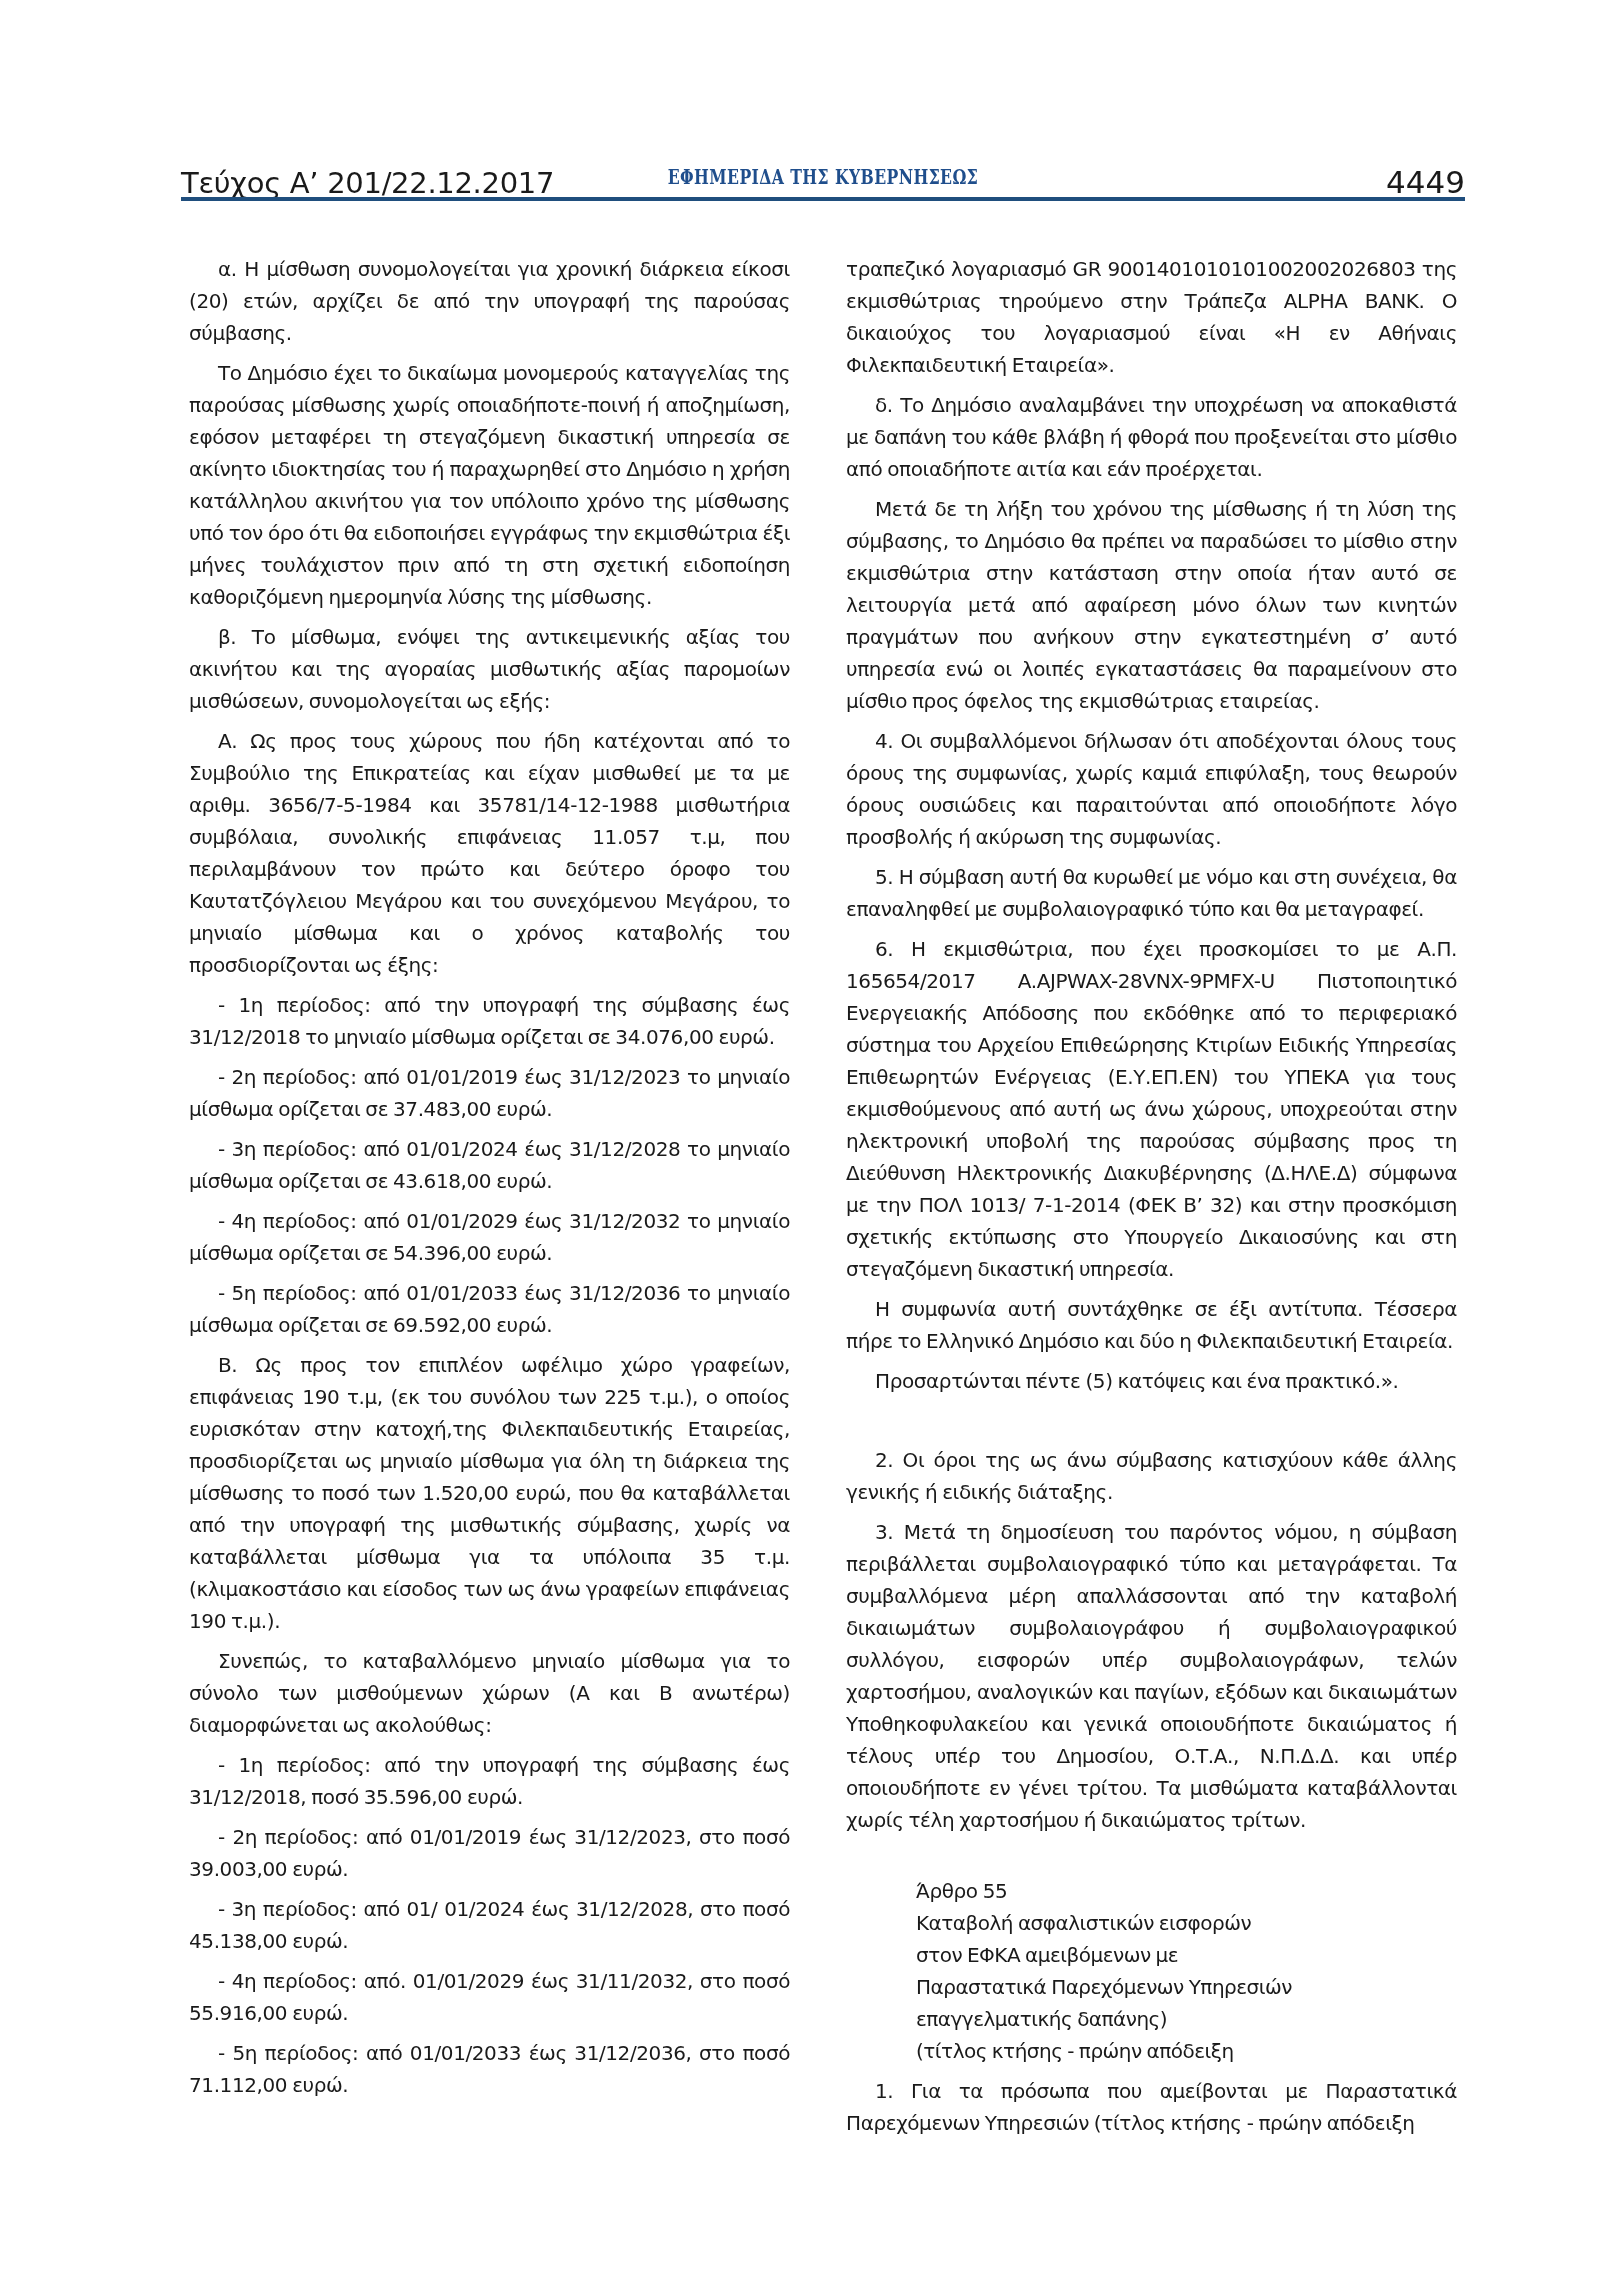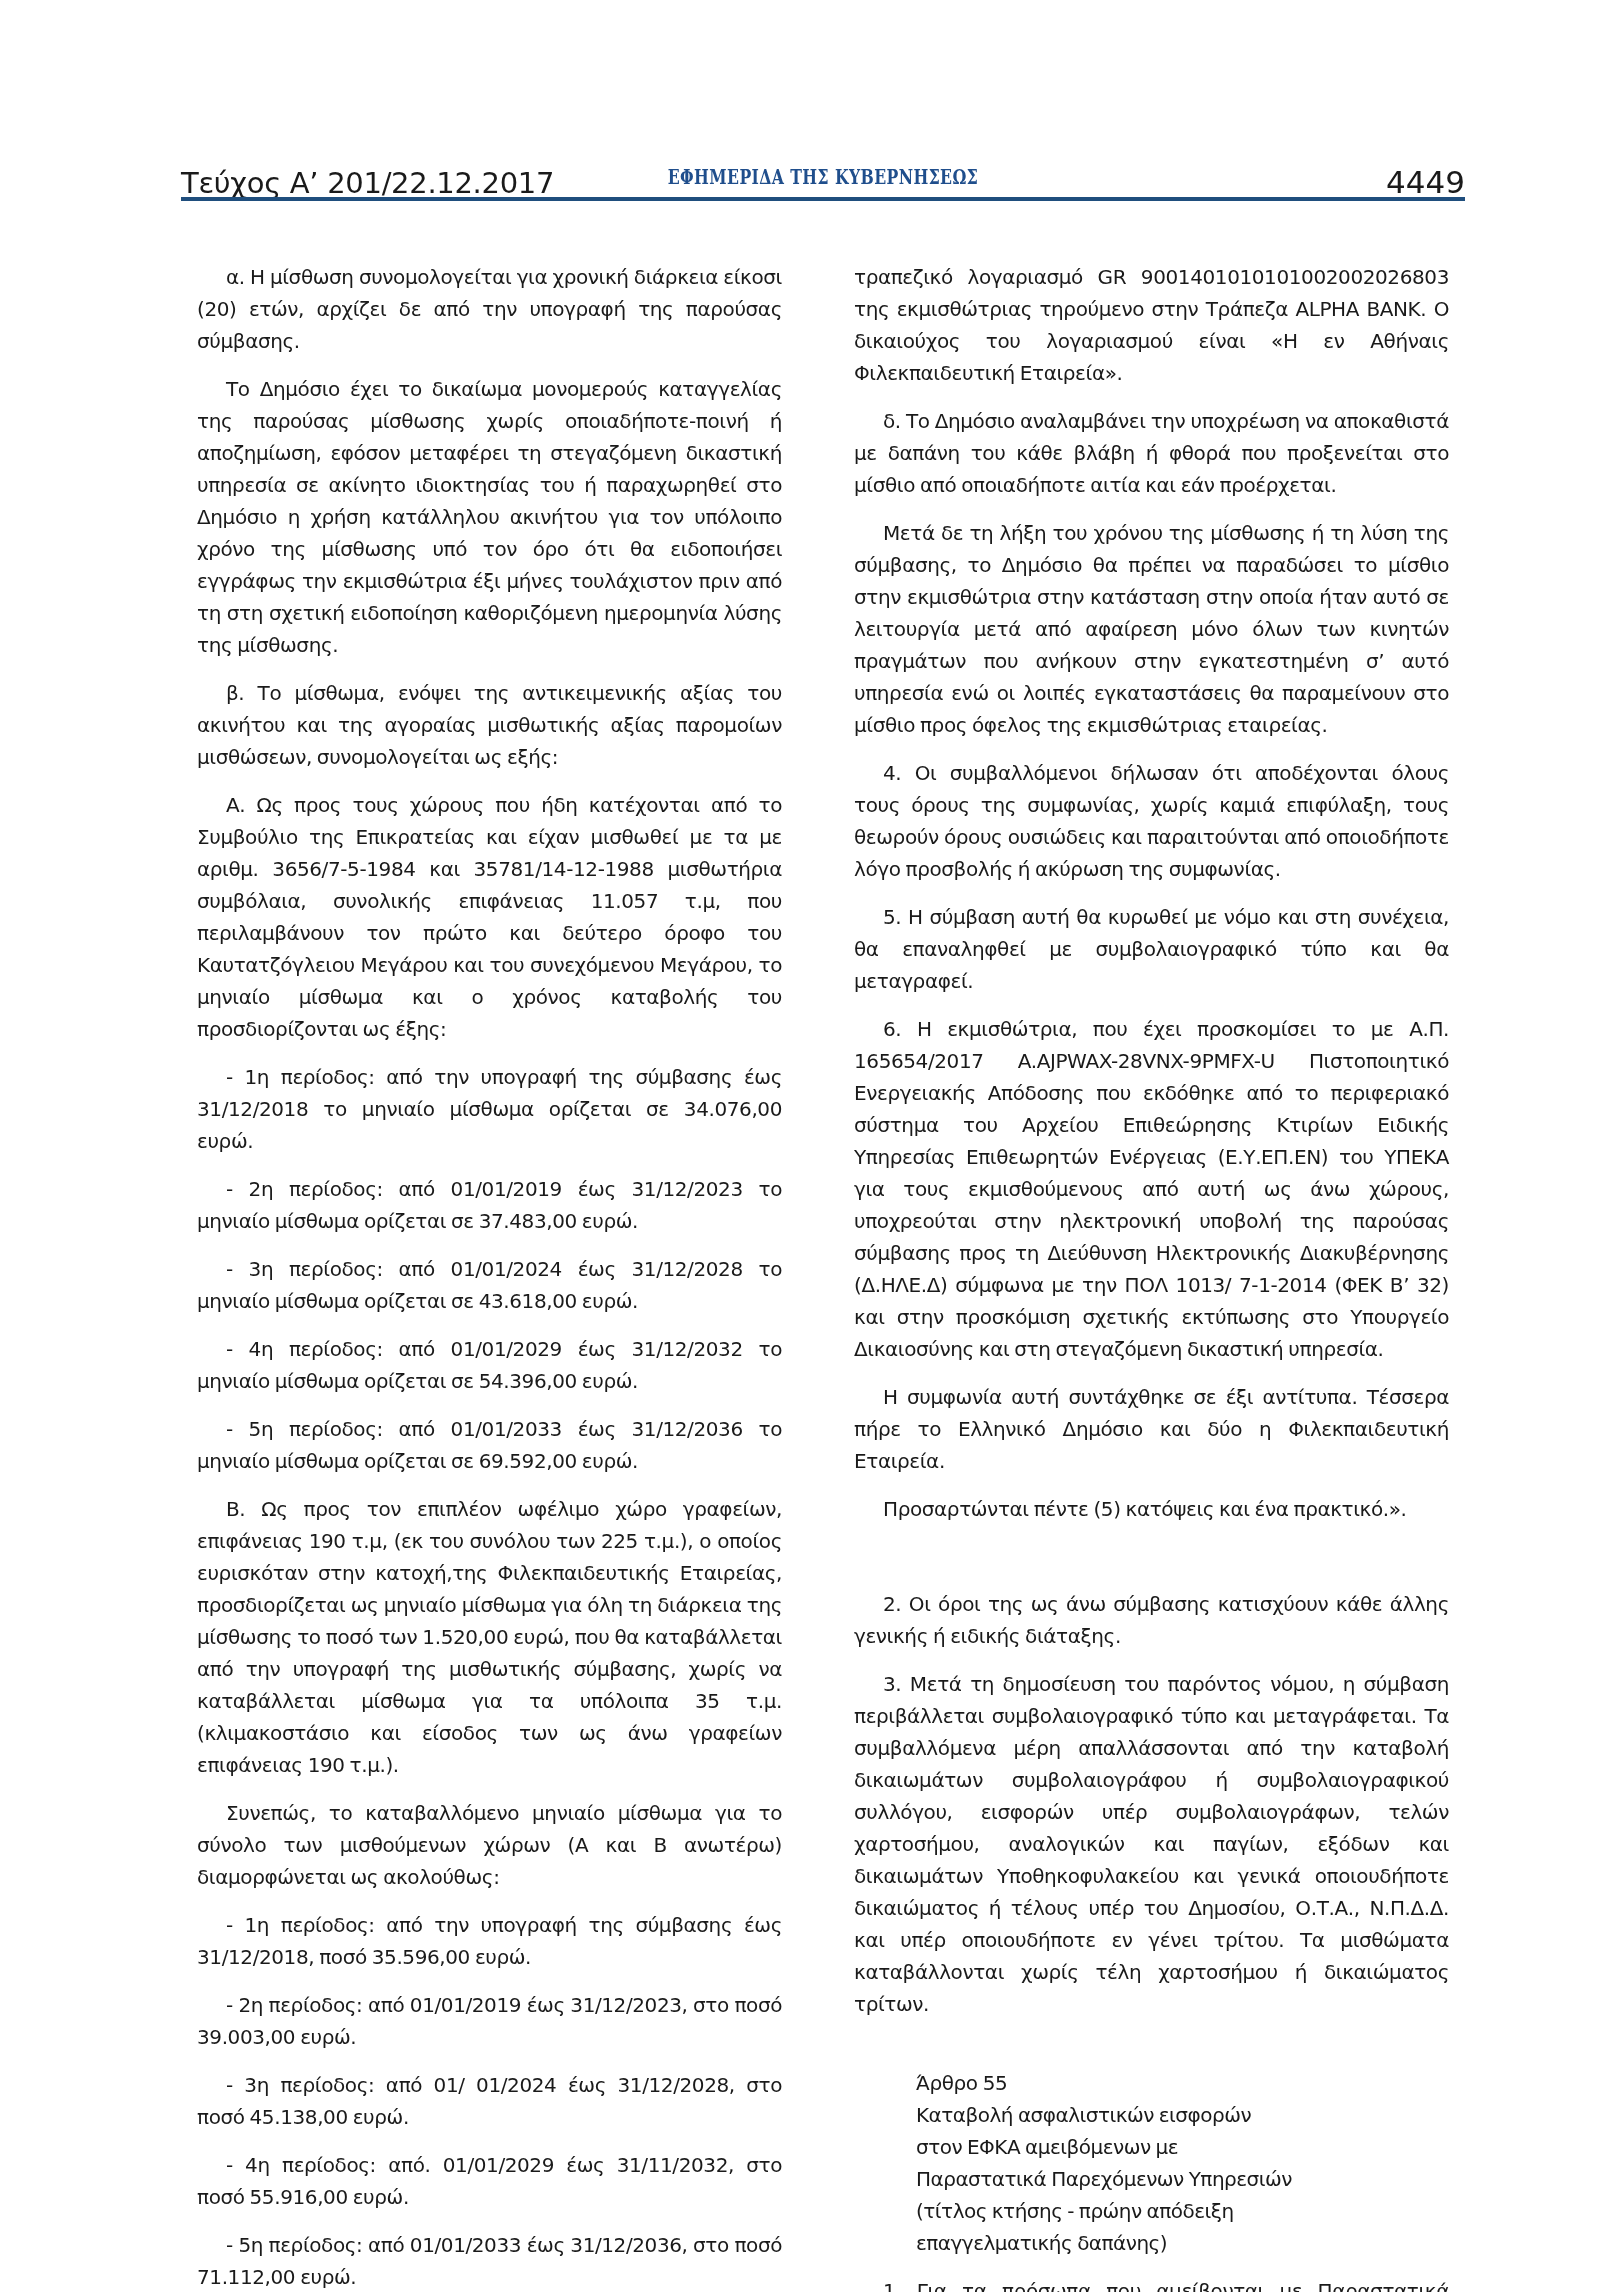--- a/index.html
+++ b/index.html
@@ -5,21 +5,21 @@
   html, body { margin: 0; padding: 0; background: #ffffff; }
   body { width: 1621px; height: 2293px; position: relative; overflow: hidden; font-family: "DejaVu Sans", sans-serif; color: #1a1a1a; }
   .header { position: absolute; left: 181px; top: 160px; width: 1284px; height: 39px; }
   .hdr-left { position: absolute; left: 0; top: 5.9px; font-size: 29px; color: #1a1a1a; letter-spacing: -0.3px; }
   .hdr-center { position: absolute; left: 0; right: 0; top: 5.9px; text-align: center; font-family: "DejaVu Serif", serif; font-weight: bold; font-size: 19.6px; color: #1f4e8c; letter-spacing: 0.5px; transform: scaleX(0.8); }
   .hdr-right { position: absolute; right: 0; top: 3.9px; font-size: 31px; color: #1a1a1a; }
   .hdr-rule { position: absolute; left: 181px; top: 197px; width: 1284px; height: 3.9px; background: #1f4e7d; }
   .col { position: absolute; top: 245px; font-size: 20px; line-height: 32px; text-align: justify; letter-spacing: -0.4px; word-spacing: -1px; }
   .col.left { left: 181px; width: 617px; }
   .col.right { left: 838px; width: 627px; }
-  .p { margin: 16px; text-indent: 29px; }
+  .p { margin: 8px; text-indent: 29px; }
   .p.noindent { text-indent: 0; }
   .gap { height: 31px; }
   .article { margin: 0 0 0 78px; font-weight: normal; text-align: left; line-height: 32px; }
   .article div { white-space: nowrap; }
   .article .art-title { letter-spacing: -0.5px; }
 </style>
 </head>
 <body>
 
 <div class="header">
@@ -59,18 +59,18 @@
   <p class="p">Προσαρτώνται πέντε (5) κατόψεις και ένα πρακτικό.».</p>
   <div class="gap"></div>
   <p class="p">2. Οι όροι της ως άνω σύμβασης κατισχύουν κάθε άλλης γενικής ή ειδικής διάταξης.</p>
   <p class="p">3. Μετά τη δημοσίευση του παρόντος νόμου, η σύμβαση περιβάλλεται συμβολαιογραφικό τύπο και μεταγράφεται. Τα συμβαλλόμενα μέρη απαλλάσσονται από την καταβολή δικαιωμάτων συμβολαιογράφου ή συμβολαιογραφικού συλλόγου, εισφορών υπέρ συμβολαιογράφων, τελών χαρτοσήμου, αναλογικών και παγίων, εξόδων και δικαιωμάτων Υποθηκοφυλακείου και γενικά οποιουδήποτε δικαιώματος ή τέλους υπέρ του Δημοσίου, Ο.Τ.Α., Ν.Π.Δ.Δ. και υπέρ οποιουδήποτε εν γένει τρίτου. Τα μισθώματα καταβάλλονται χωρίς τέλη χαρτοσήμου ή δικαιώματος τρίτων.</p>
   <div class="gap"></div>
   <div class="article">
     <div>Άρθρο 55</div>
     <div class="art-title">Καταβολή ασφαλιστικών εισφορών</div>
     <div class="art-title">στον ΕΦΚΑ αμειβόμενων με</div>
     <div class="art-title">Παραστατικά Παρεχόμενων Υπηρεσιών</div>
+    <div class="art-title">επαγγελματικής δαπάνης)</div>
     <div class="art-title">(τίτλος κτήσης - πρώην απόδειξη</div>
-    <div class="art-title">επαγγελματικής δαπάνης)</div>
   </div>
   <p class="p">1. Για τα πρόσωπα που αμείβονται με Παραστατικά Παρεχόμενων Υπηρεσιών (τίτλος κτήσης - πρώην απόδειξη</p>
 </div>
 
 
 </body></html>

